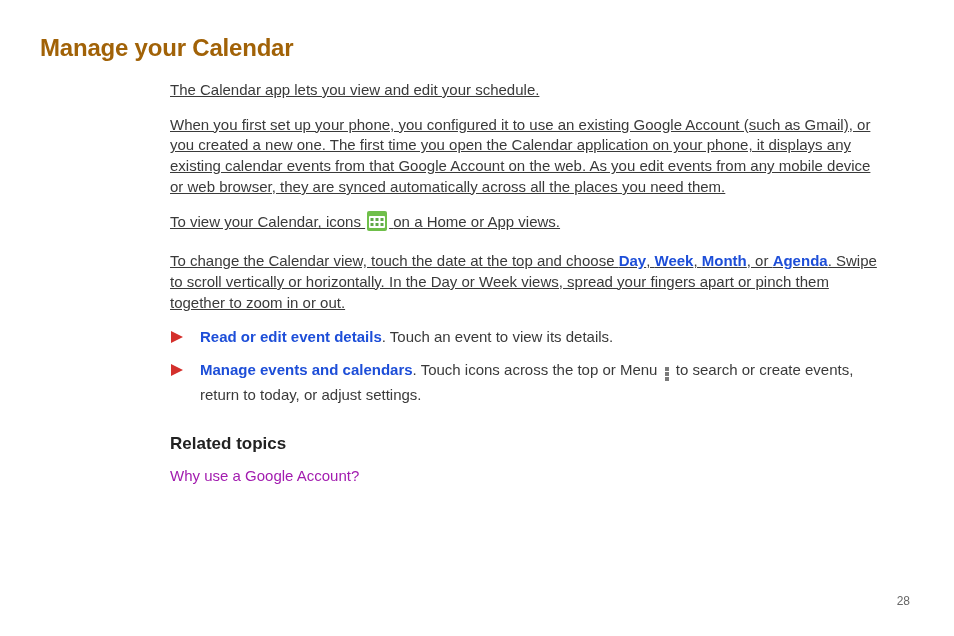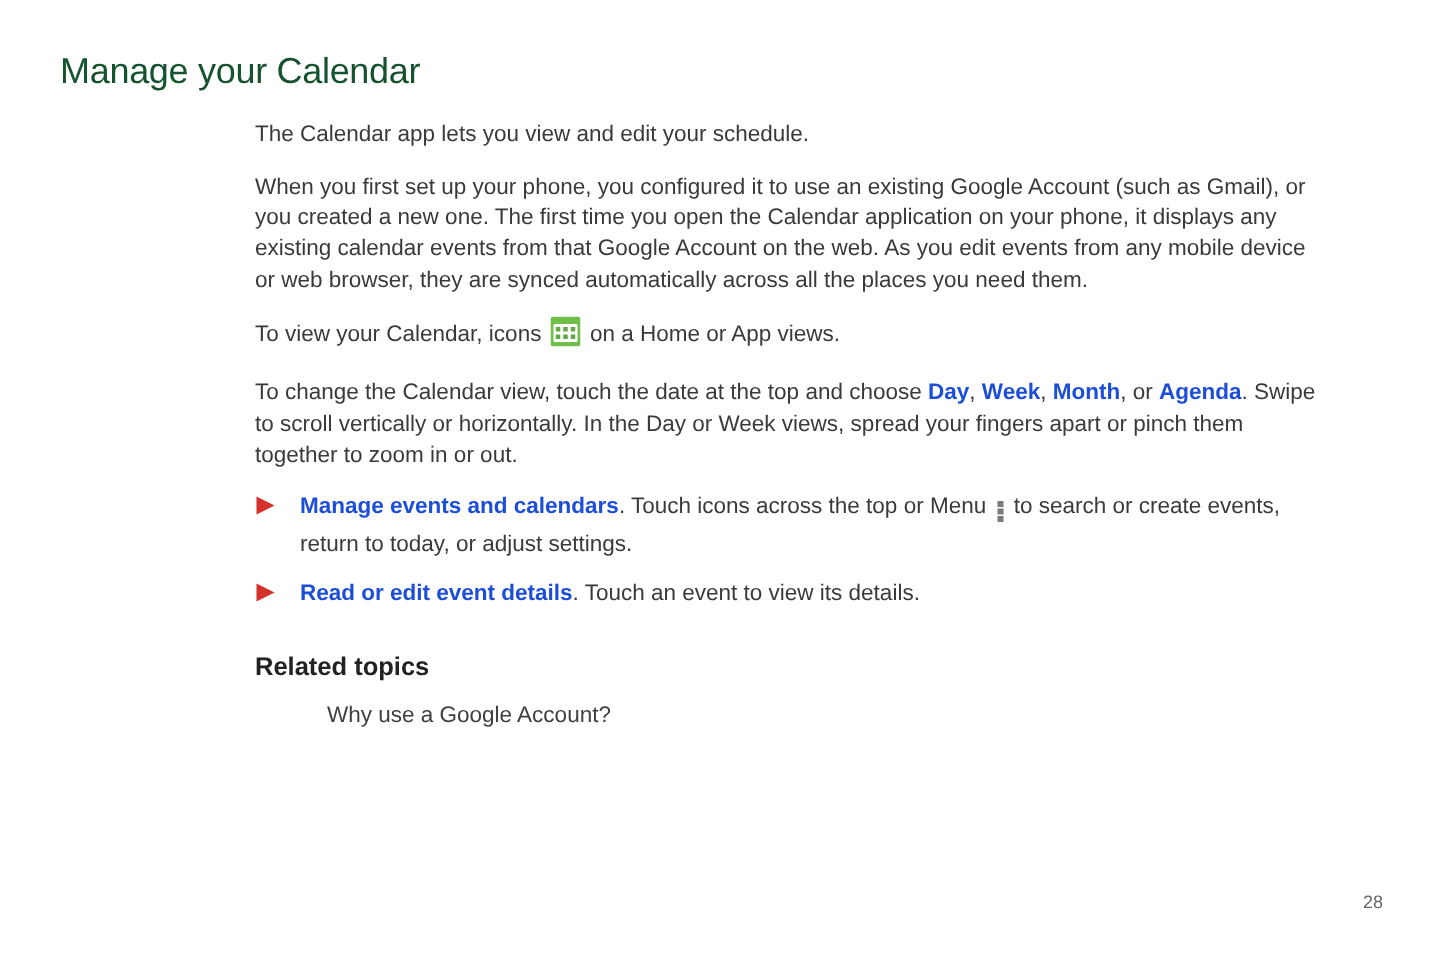--- a/index.html
+++ b/index.html
@@ -14,32 +14,32 @@
   .page {
     position: relative;
     box-sizing: border-box;
     width: 954px;
     height: 636px;
     padding: 34px 40px 0 40px;
   }
   h1.title {
     margin: 0 0 18px 0;
     font-size: 24px;
-    font-weight: 400;
-    color: #14532d;
+    font-weight: 700;
+    color: #a16207;
     letter-spacing: -0.2px;
   }
   .body {
     margin-left: 130px;
     margin-right: 18px;
     font-size: 15px;
     line-height: 1.38;
     color: #3a3a3a;
   }
-  .body p { margin: 0 12px 14px 0; }
+  .body p { margin: 0 12px 14px 0; text-decoration: underline; }
   .icon-inline {
     display: inline-block;
     vertical-align: -4px;
     margin: 0 2px;
   }
   .cal-icon {
     width: 20px; height: 20px;
   }
   .menu-icon {
     width: 6px; height: 16px;
@@ -63,28 +63,27 @@
     width: 14px;
     height: 14px;
   }
   h2.subhead {
     margin: 27px 0 10px 0;
     font-size: 17px;
     font-weight: 700;
     color: #222;
   }
   a.topic-link {
-    color: #404040;
+    color: #a21caf;
     text-decoration: none;
     font-size: 15px;
-    margin-left: 48px;
   }
   .page-number {
     position: absolute;
-    right: 32px;
+    right: 44px;
     bottom: 28px;
     font-size: 12px;
     color: #666;
   }
 </style>
 </head>
 <body>
 
 <div class="page">
 
@@ -118,37 +117,37 @@
     </p>
 
 
     <ul class="arrow-list">
       <li>
         <span class="bullet">
           <svg viewBox="0 0 14 14">
               <polygon points="1,1 13,7 1,13" fill="#d4302c"></polygon>
             </svg>
         </span>
+        <span class="bold">Read or edit event details</span><span>. Touch an event to view its details.</span>
+      </li>
+      <li>
+        <span class="bullet">
+          <svg viewBox="0 0 14 14">
+              <polygon points="1,1 13,7 1,13" fill="#d4302c"></polygon>
+            </svg>
+        </span>
         <span class="bold">Manage events and calendars</span><span>. Touch icons across the top or Menu</span>
         <span class="icon-inline">
           <svg class="menu-icon" viewBox="0 0 6 16">
             <rect x="1" y="1" width="4" height="4" fill="#7a7a7a"></rect>
             <rect x="1" y="6" width="4" height="4" fill="#7a7a7a"></rect>
             <rect x="1" y="11" width="4" height="4" fill="#7a7a7a"></rect>
           </svg>
         </span>
         <span> to search or create events, return to today, or adjust settings.</span>
-      </li>
-      <li>
-        <span class="bullet">
-          <svg viewBox="0 0 14 14">
-              <polygon points="1,1 13,7 1,13" fill="#d4302c"></polygon>
-            </svg>
-        </span>
-        <span class="bold">Read or edit event details</span><span>. Touch an event to view its details.</span>
       </li>
     </ul>
 
     <h2 class="subhead">Related topics</h2>
 
     <a href="#" class="topic-link">Why use a Google Account?</a>
 
   </div>
 
   <div class="page-number">28</div>

